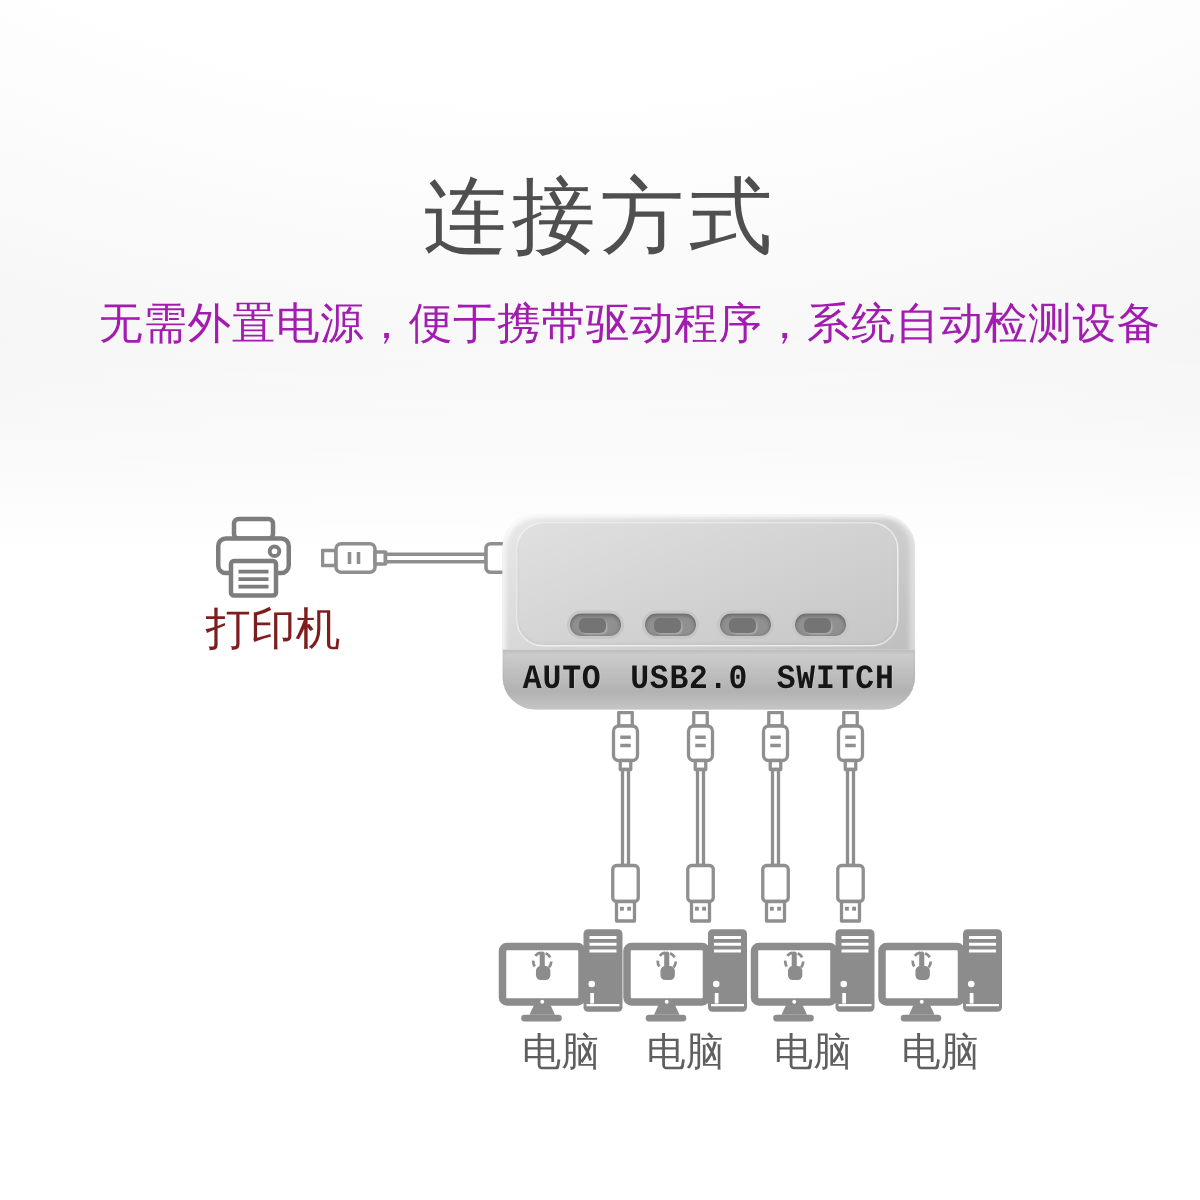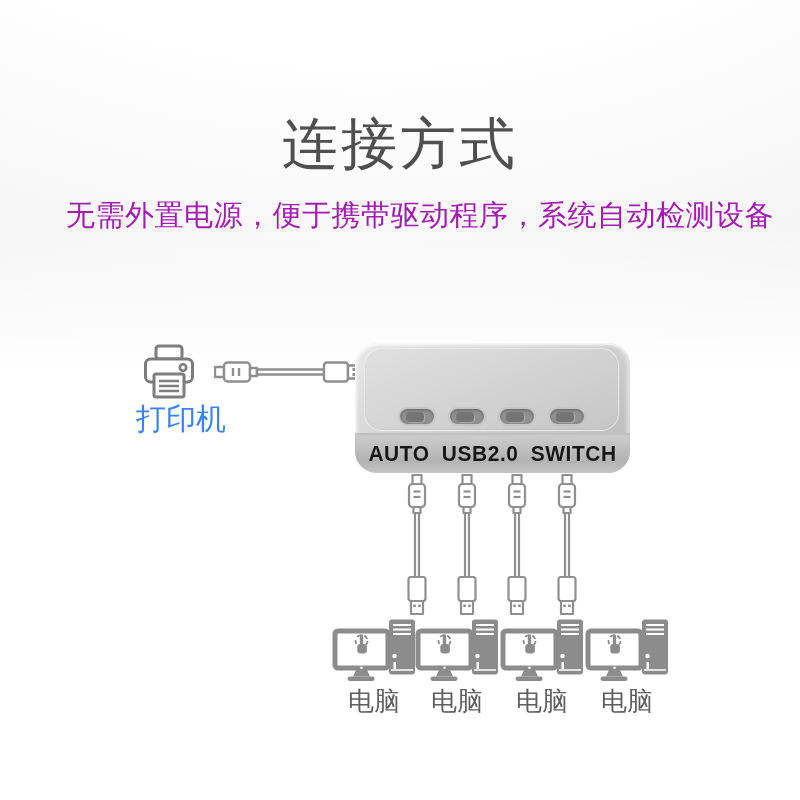--- a/index.html
+++ b/index.html
@@ -23,35 +23,36 @@
     font-size:56px;line-height:1.15;font-weight:300;color:#4f4f4f;letter-spacing:3px;
   }
   .page-subtitle{
     position:absolute;left:0;top:196px;width:800px;text-align:center;
     font-size:29px;font-weight:400;color:#a21caf;letter-spacing:0.5px;margin-left:20px;
   }
 
   
   .printer-icon{position:absolute;left:143px;top:344px;}
   .printer-label{
-    position:absolute;left:136px;top:399px;width:120px;
-    font-size:30px;color:#3b82f6;
+    position:absolute;left:122px;top:399px;width:120px;text-align:center;
+    font-size:30px;color:#7f1d1d;
   }
 
   
   .cable-h{position:absolute;left:214px;top:358px;}
 
   
   .device{
-    position:absolute;left:355px;top:343px;width:275px;height:130px;
+    position:absolute;left:335px;top:343px;width:275px;height:130px;
     border-radius:22px;overflow:hidden;
     background:linear-gradient(152deg,#e9e9e9 0%,#d2d2d2 45%,#b7b7b7 100%);
     box-shadow:inset 2px 2px 3px rgba(255,255,255,.8),
                inset -3px 0 4px rgba(255,255,255,.55),
                inset 0 -2px 3px rgba(0,0,0,.10);
+    font-family:Liberation Mono, monospace;
   }
   .device-top-panel{
     position:absolute;left:9px;top:5px;right:11px;bottom:42px;
     border-radius:18px;
     background:linear-gradient(158deg,#e0e0e0 0%,#c6c6c6 100%);
     border:1px solid rgba(255,255,255,.55);
     box-shadow:inset 0 -1px 2px rgba(0,0,0,.05);
   }
   .device-btn{
     position:absolute;top:64px;width:38px;height:19px;border-radius:10px;

